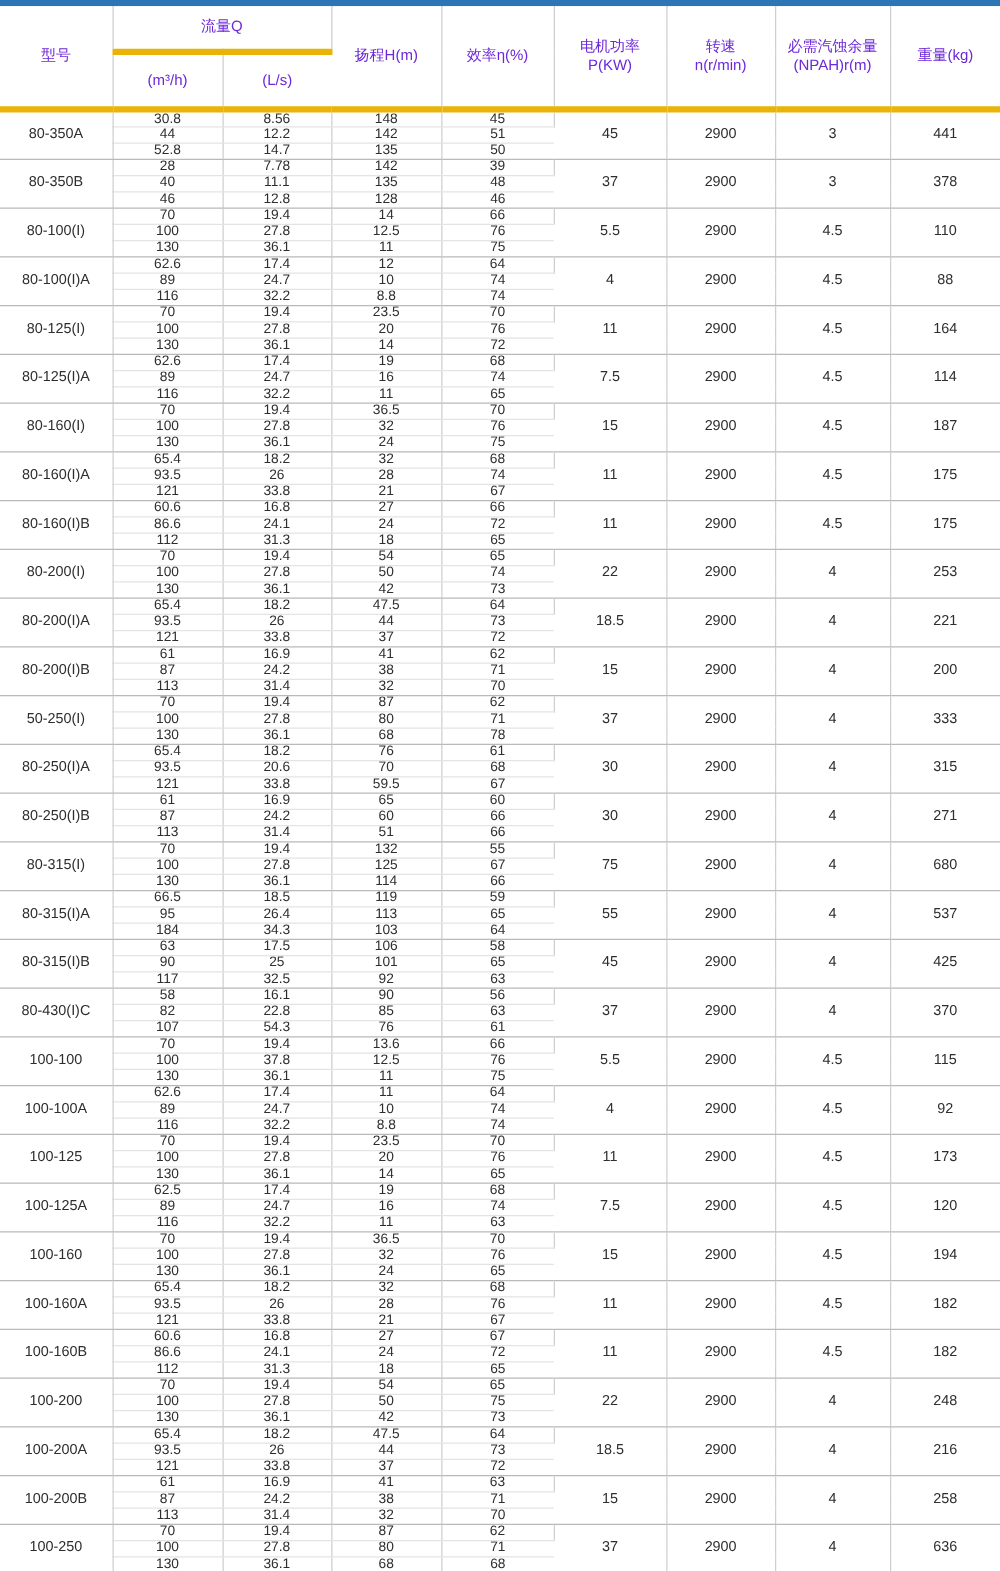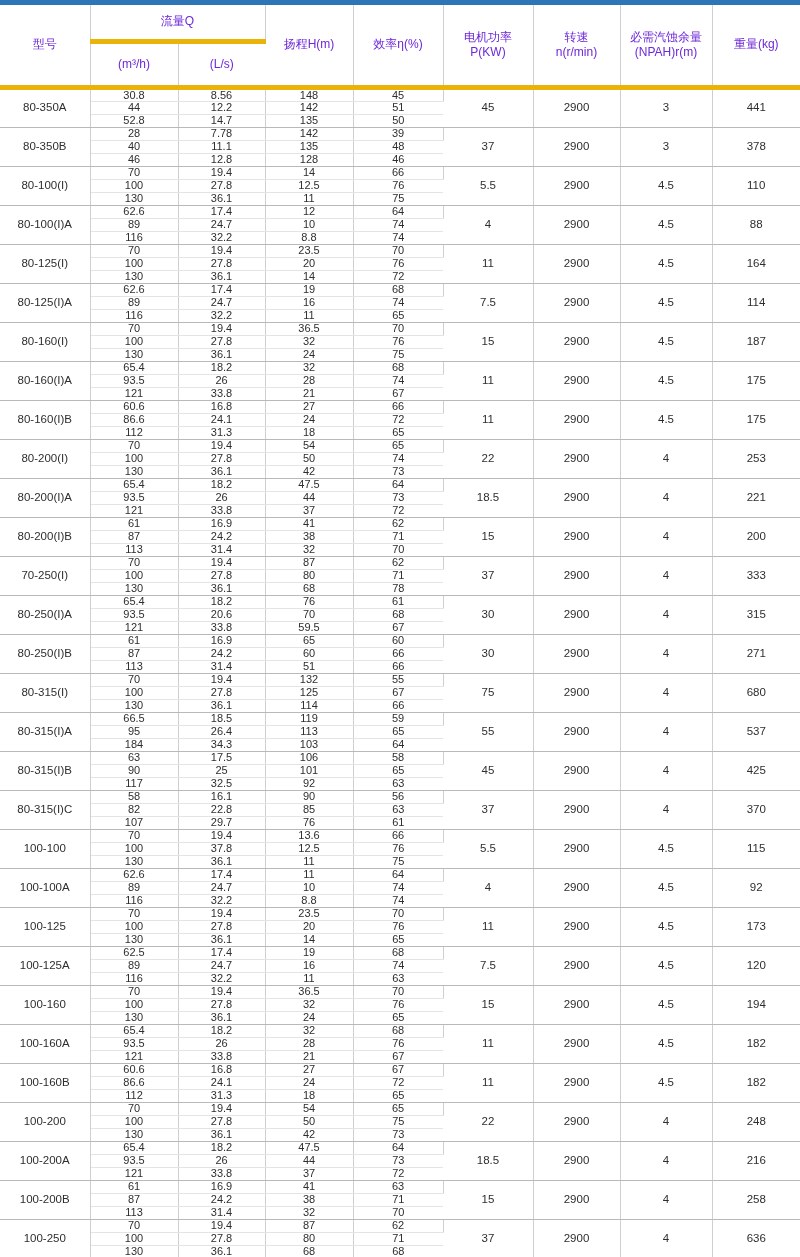--- a/index.html
+++ b/index.html
@@ -385,21 +385,21 @@
       </tr>
       <tr>
         <td class="sub">113</td>
         <td class="sub">31.4</td>
         <td class="sub">32</td>
         <td class="sub">70</td>
       </tr>
     </tbody>
     <tbody class="group">
       <tr>
-        <td class="model" rowspan="3">70-250(I)</td>
+        <td class="model" rowspan="3">50-250(I)</td>
         <td class="sub">70</td>
         <td class="sub">19.4</td>
         <td class="sub">87</td>
         <td class="sub">62</td>
         <td class="merged" rowspan="3">37</td>
         <td class="merged" rowspan="3">2900</td>
         <td class="merged" rowspan="3">4</td>
         <td class="merged" rowspan="3">333</td>
       </tr>
       <tr>
@@ -535,39 +535,39 @@
       </tr>
       <tr>
         <td class="sub">117</td>
         <td class="sub">32.5</td>
         <td class="sub">92</td>
         <td class="sub">63</td>
       </tr>
     </tbody>
     <tbody class="group">
       <tr>
-        <td class="model" rowspan="3">80-315(I)C</td>
+        <td class="model" rowspan="3">80-430(I)C</td>
         <td class="sub">58</td>
         <td class="sub">16.1</td>
         <td class="sub">90</td>
         <td class="sub">56</td>
         <td class="merged" rowspan="3">37</td>
         <td class="merged" rowspan="3">2900</td>
         <td class="merged" rowspan="3">4</td>
         <td class="merged" rowspan="3">370</td>
       </tr>
       <tr>
         <td class="sub">82</td>
         <td class="sub">22.8</td>
         <td class="sub">85</td>
         <td class="sub">63</td>
       </tr>
       <tr>
         <td class="sub">107</td>
-        <td class="sub">29.7</td>
+        <td class="sub">54.3</td>
         <td class="sub">76</td>
         <td class="sub">61</td>
       </tr>
     </tbody>
     <tbody class="group">
       <tr>
         <td class="model" rowspan="3">100-100</td>
         <td class="sub">70</td>
         <td class="sub">19.4</td>
         <td class="sub">13.6</td>

